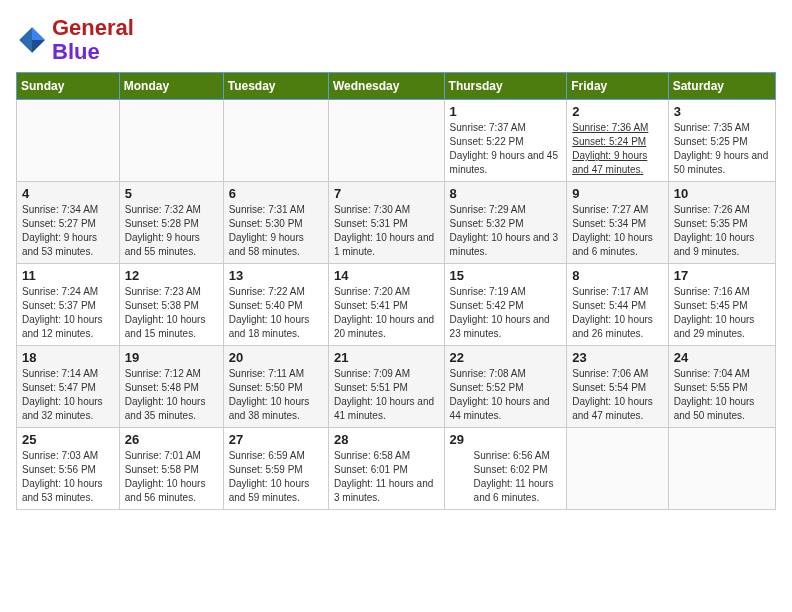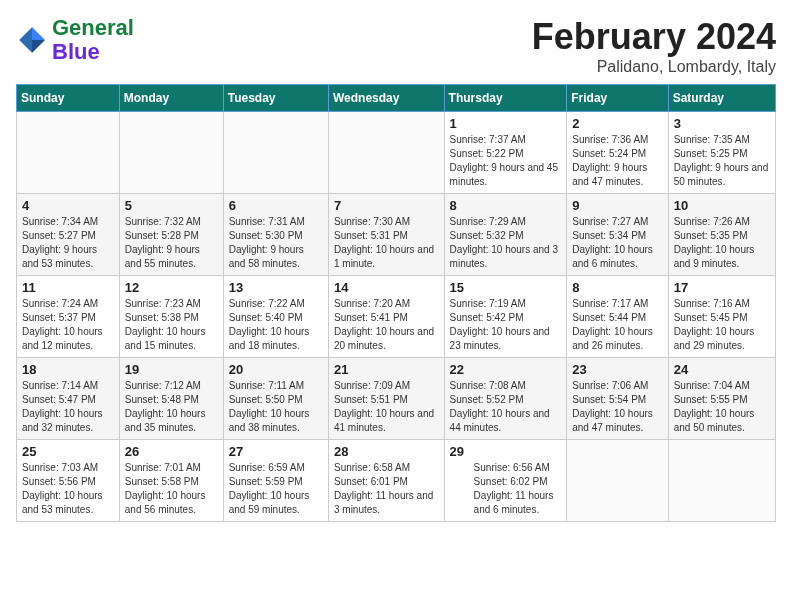--- a/index.html
+++ b/index.html
@@ -20,21 +20,21 @@
       display: flex;
       align-items: center;
       gap: 4px;
     }
     .logo-text {
       font-size: 22px;
       font-weight: bold;
       color: #333;
       line-height: 1.1;
     }
-    .logo-text span { color: #15803d; }
+    .logo-text span { color: #b91c1c; }
     .logo-icon {
       width: 32px;
       height: 32px;
     }
     .title-block {
       text-align: right;
     }
     .title-block h1 {
       font-size: 36px;
       font-weight: bold;
@@ -44,21 +44,21 @@
       font-size: 16px;
       color: #444;
       font-weight: normal;
     }
     table {
       width: 100%;
       border-collapse: collapse;
       font-size: 11px;
     }
     thead tr th {
-      background: #0f766e;
+      background: #4d7c0f;
       color: #fff;
       padding: 6px 4px;
       text-align: left;
       font-size: 12px;
       font-weight: bold;
       border: 1px solid #5a9fd4;
     }
     tbody tr td {
       border: 1px solid #ccc;
       vertical-align: top;
@@ -93,24 +93,20 @@
     <svg class="logo-icon" viewBox="0 0 40 40">
       <polygon points="20,4 36,20 20,36 4,20" fill="#2b6cb0"></polygon>
       <polygon points="20,4 36,20 20,20" fill="#3b82f6"></polygon>
       <polygon points="20,20 36,20 20,36" fill="#1e4e8c"></polygon>
     </svg>
     <div class="logo-text">
       <span>General</span><br>
       <span style="color:#6d28d9">Blue</span>
     </div>
   </div>
-  <div class="title-block">
-    <h1>February 2024</h1>
-    <h2>Palidano, Lombardy, Italy</h2>
-  </div>
 </div>
 
 <table>
   <thead>
     <tr>
     <th>Sunday</th>
         <th>Monday</th>
         <th>Tuesday</th>
         <th>Wednesday</th>
         <th>Thursday</th>
@@ -125,21 +121,21 @@
         <td class="empty"></td>
         <td class="empty"></td>
         <td>
           <span class="day-number">1</span>
           <div class="day-info" style="white-space: pre-line;">Sunrise: 7:37 AM
 Sunset: 5:22 PM
 Daylight: 9 hours and 45 minutes.</div>
         </td>
         <td>
           <span class="day-number">2</span>
-          <div class="day-info" style="white-space: pre-line;">Sunrise: 7:36 AM
+          <div class="day-info" style="white-space: pre-line; text-decoration: underline;">Sunrise: 7:36 AM
 Sunset: 5:24 PM
 Daylight: 9 hours and 47 minutes.</div>
         </td>
         <td>
           <span class="day-number">3</span>
           <div class="day-info" style="white-space: pre-line;">Sunrise: 7:35 AM
 Sunset: 5:25 PM
 Daylight: 9 hours and 50 minutes.</div>
         </td>
       </tr>

